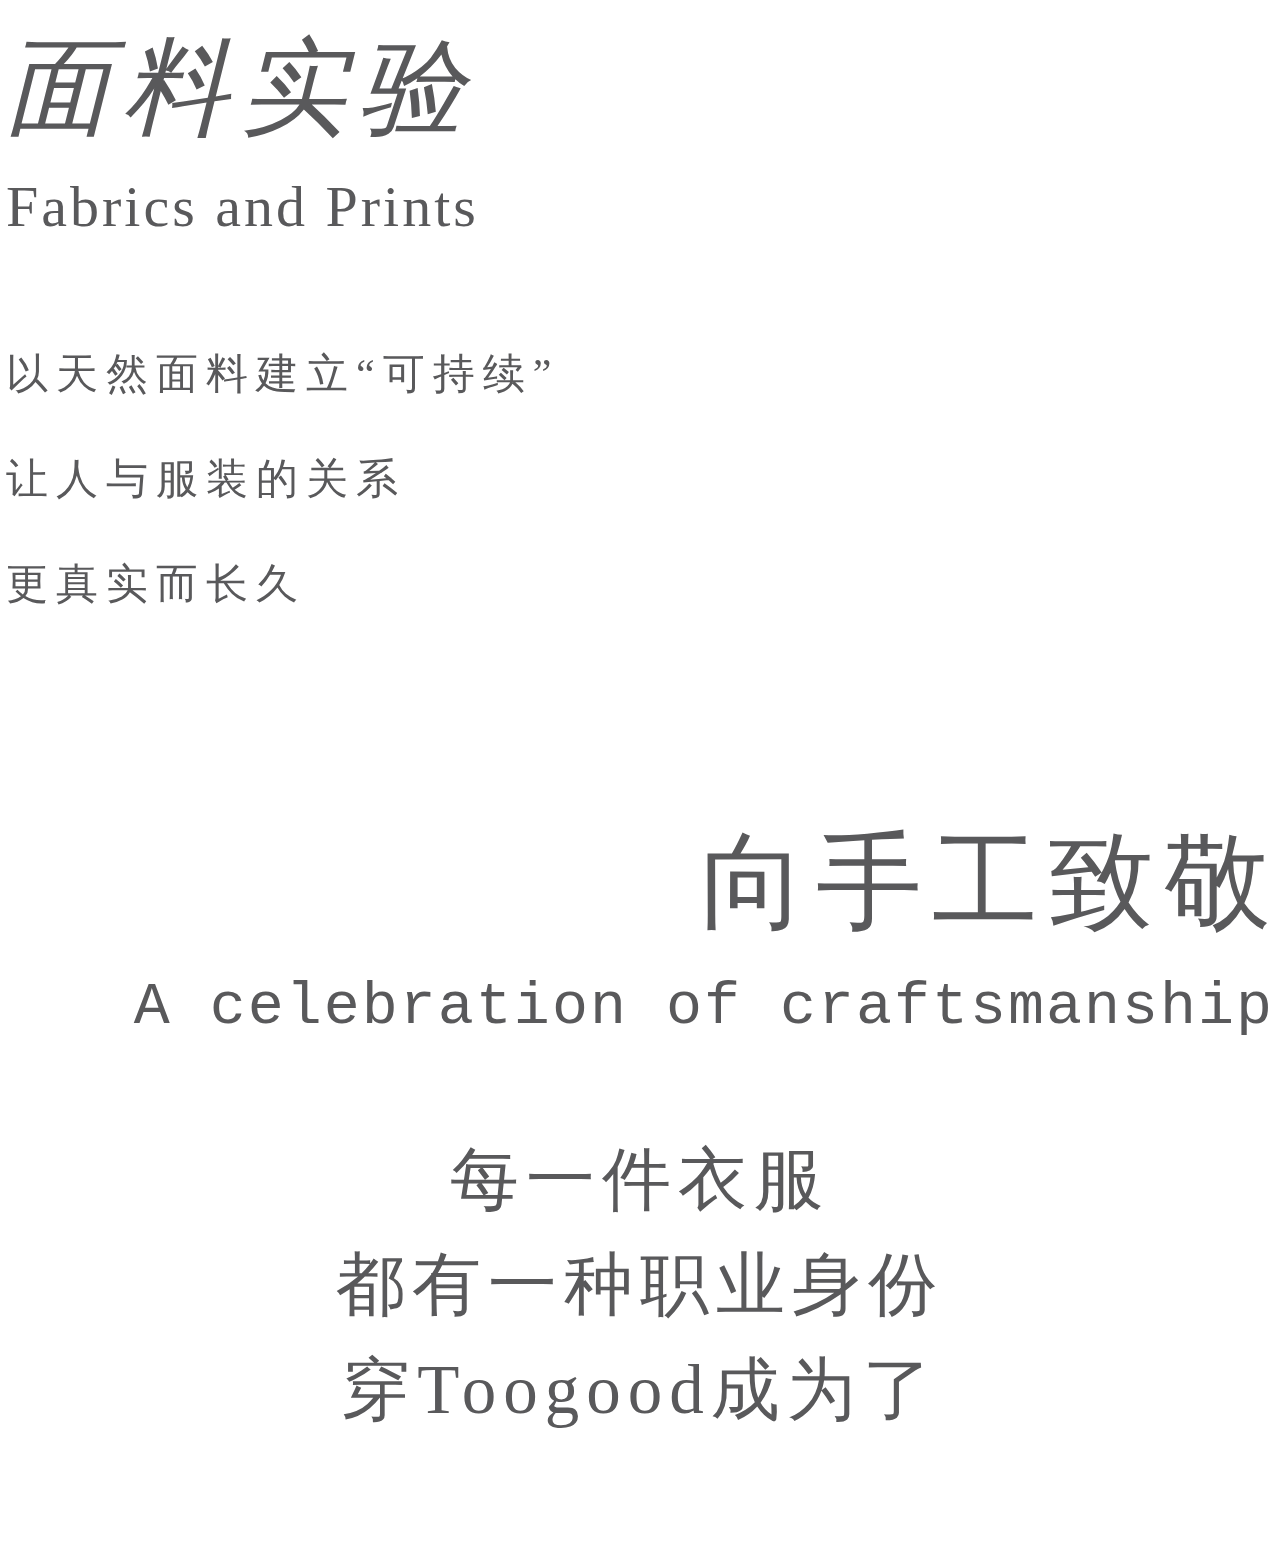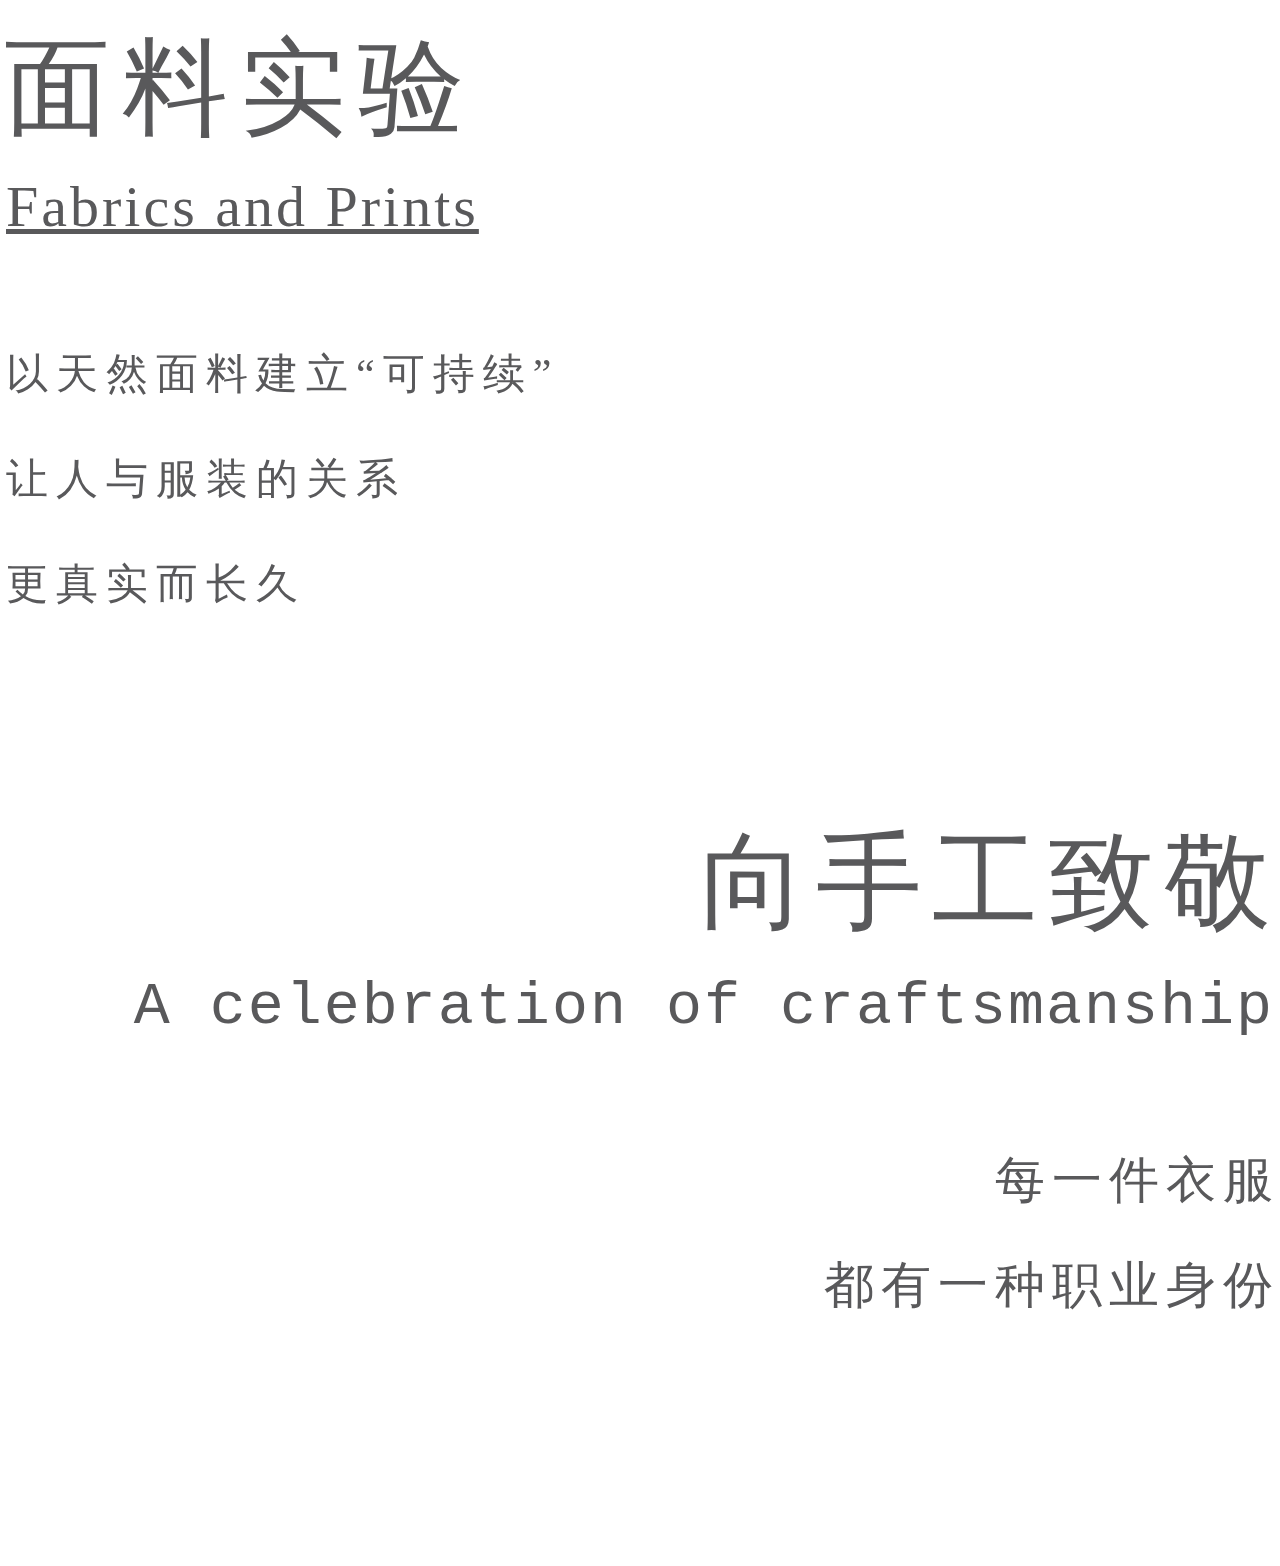--- a/index.html
+++ b/index.html
@@ -27,21 +27,20 @@
     white-space: nowrap;
     font-weight: 400;
   }
   .sub-en-1 {
     left: 6px;
     top: 178px;
     font-size: 58px;
     letter-spacing: 3px;
     line-height: 1;
     white-space: nowrap;
-    text-decoration: underline;
   }
   .para-left {
     left: 6px;
     top: 322px;
     font-size: 42px;
     letter-spacing: 8px;
     line-height: 105px;
     white-space: nowrap;
   }
 
@@ -65,44 +64,45 @@
     font-size: 60px;
     letter-spacing: 2px;
     line-height: 1;
     white-space: nowrap;
     font-family: Liberation Mono, monospace;
   }
   .para-right {
     left: 0;
     right: 0px;
     top: 1128px;
-    text-align: right;
-    font-size: 50px;
+    text-align: center;
+    font-size: 69px;
     letter-spacing: 7px;
     line-height: 105px;
     white-space: nowrap;
   }
 </style>
 </head>
 <body>
 
 <section>
-  <h1 class="abs h-zh-1" style="margin:0;">面料实验</h1>
+  <h1 class="abs h-zh-1" style="margin:0;font-style:italic;">面料实验</h1>
 
   <div class="abs sub-en-1">Fabrics and Prints</div>
 
   <div class="abs para-left">
     <div>以天然面料建立“可持续”</div>
     <div>让人与服装的关系</div>
     <div>更真实而长久</div>
   </div>
 </section>
 
 <section>
   <h1 class="abs h-zh-2" style="margin:0;text-align:right;">向手工致敬</h1>
 
   <div class="abs sub-en-2">A celebration of craftsmanship</div>
 
   <div class="abs para-right">
     <div>每一件衣服</div>
     <div>都有一种职业身份</div>
+    <div>穿Toogood成为了</div>
   </div>
 </section>
 
 </body></html>

